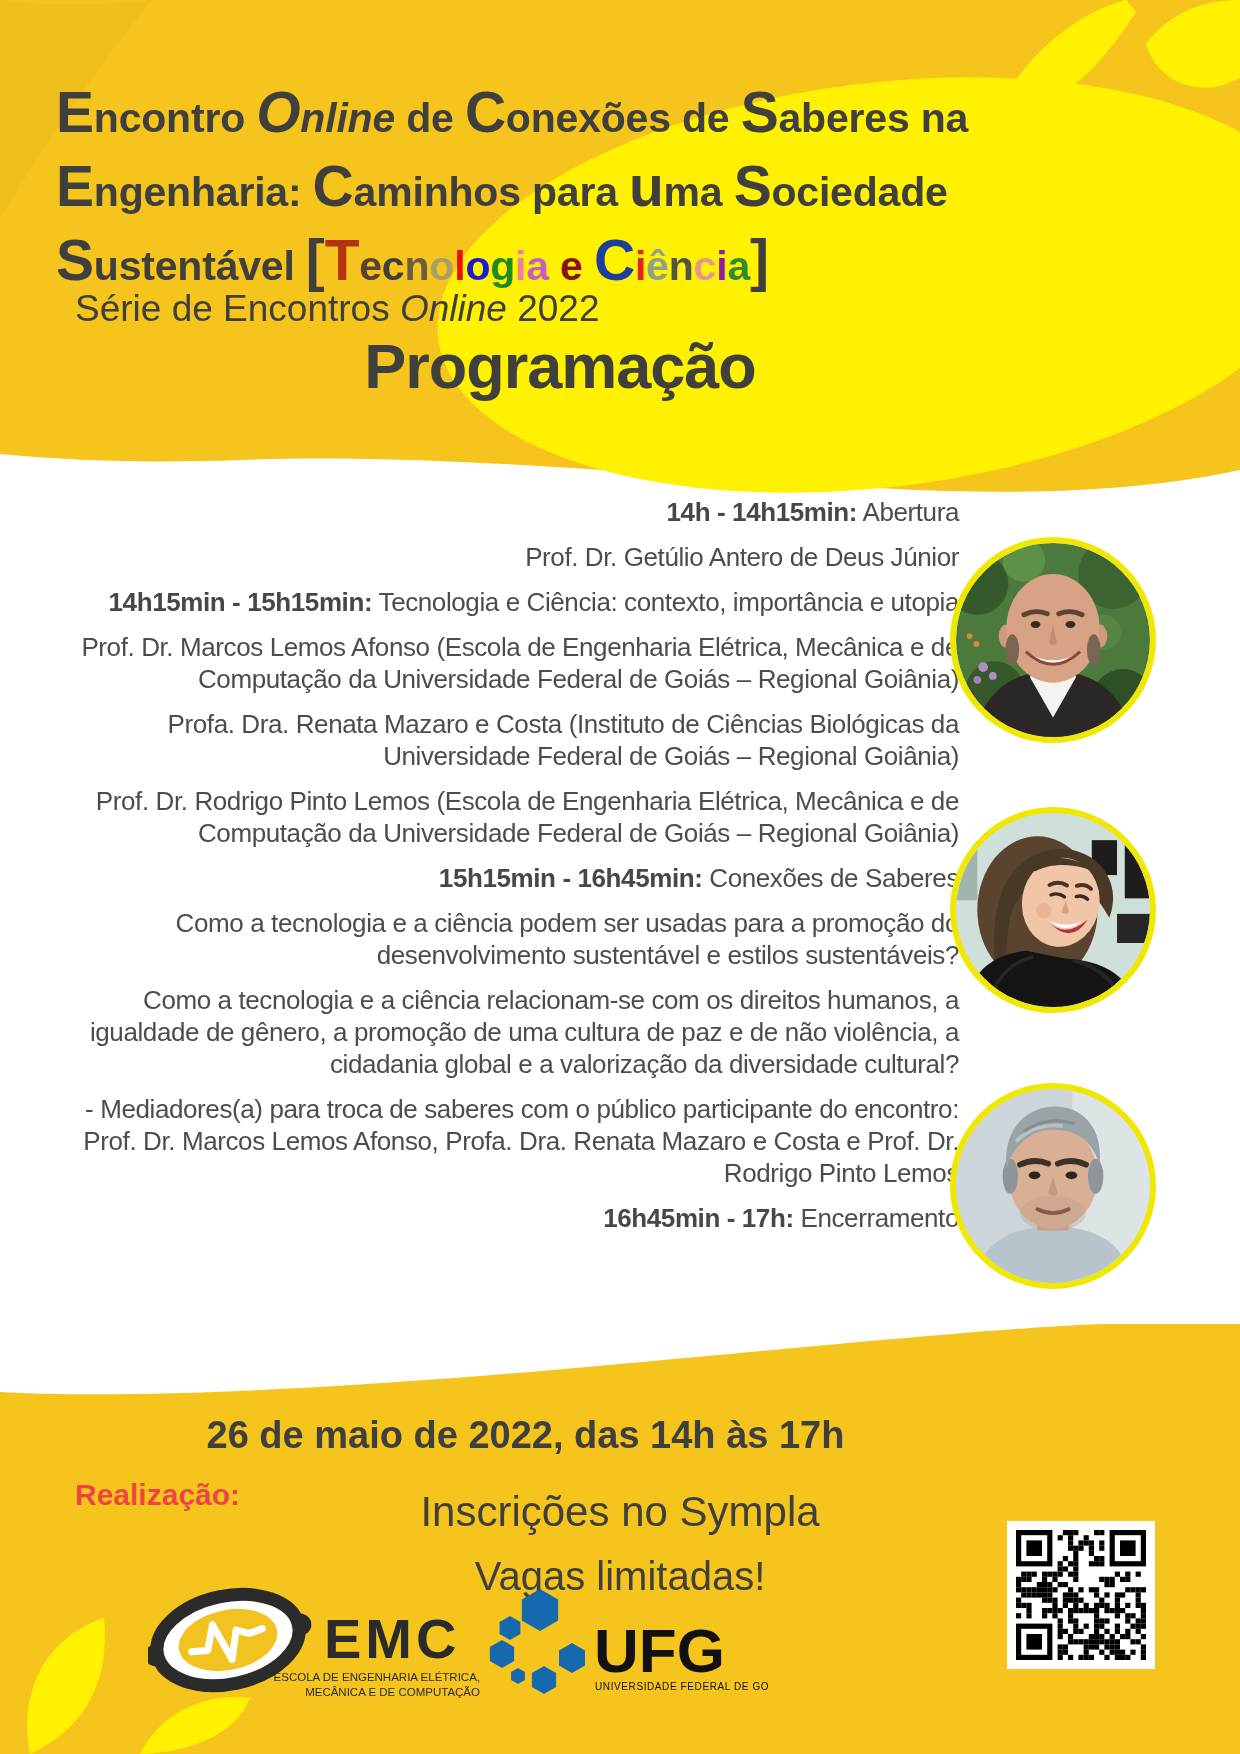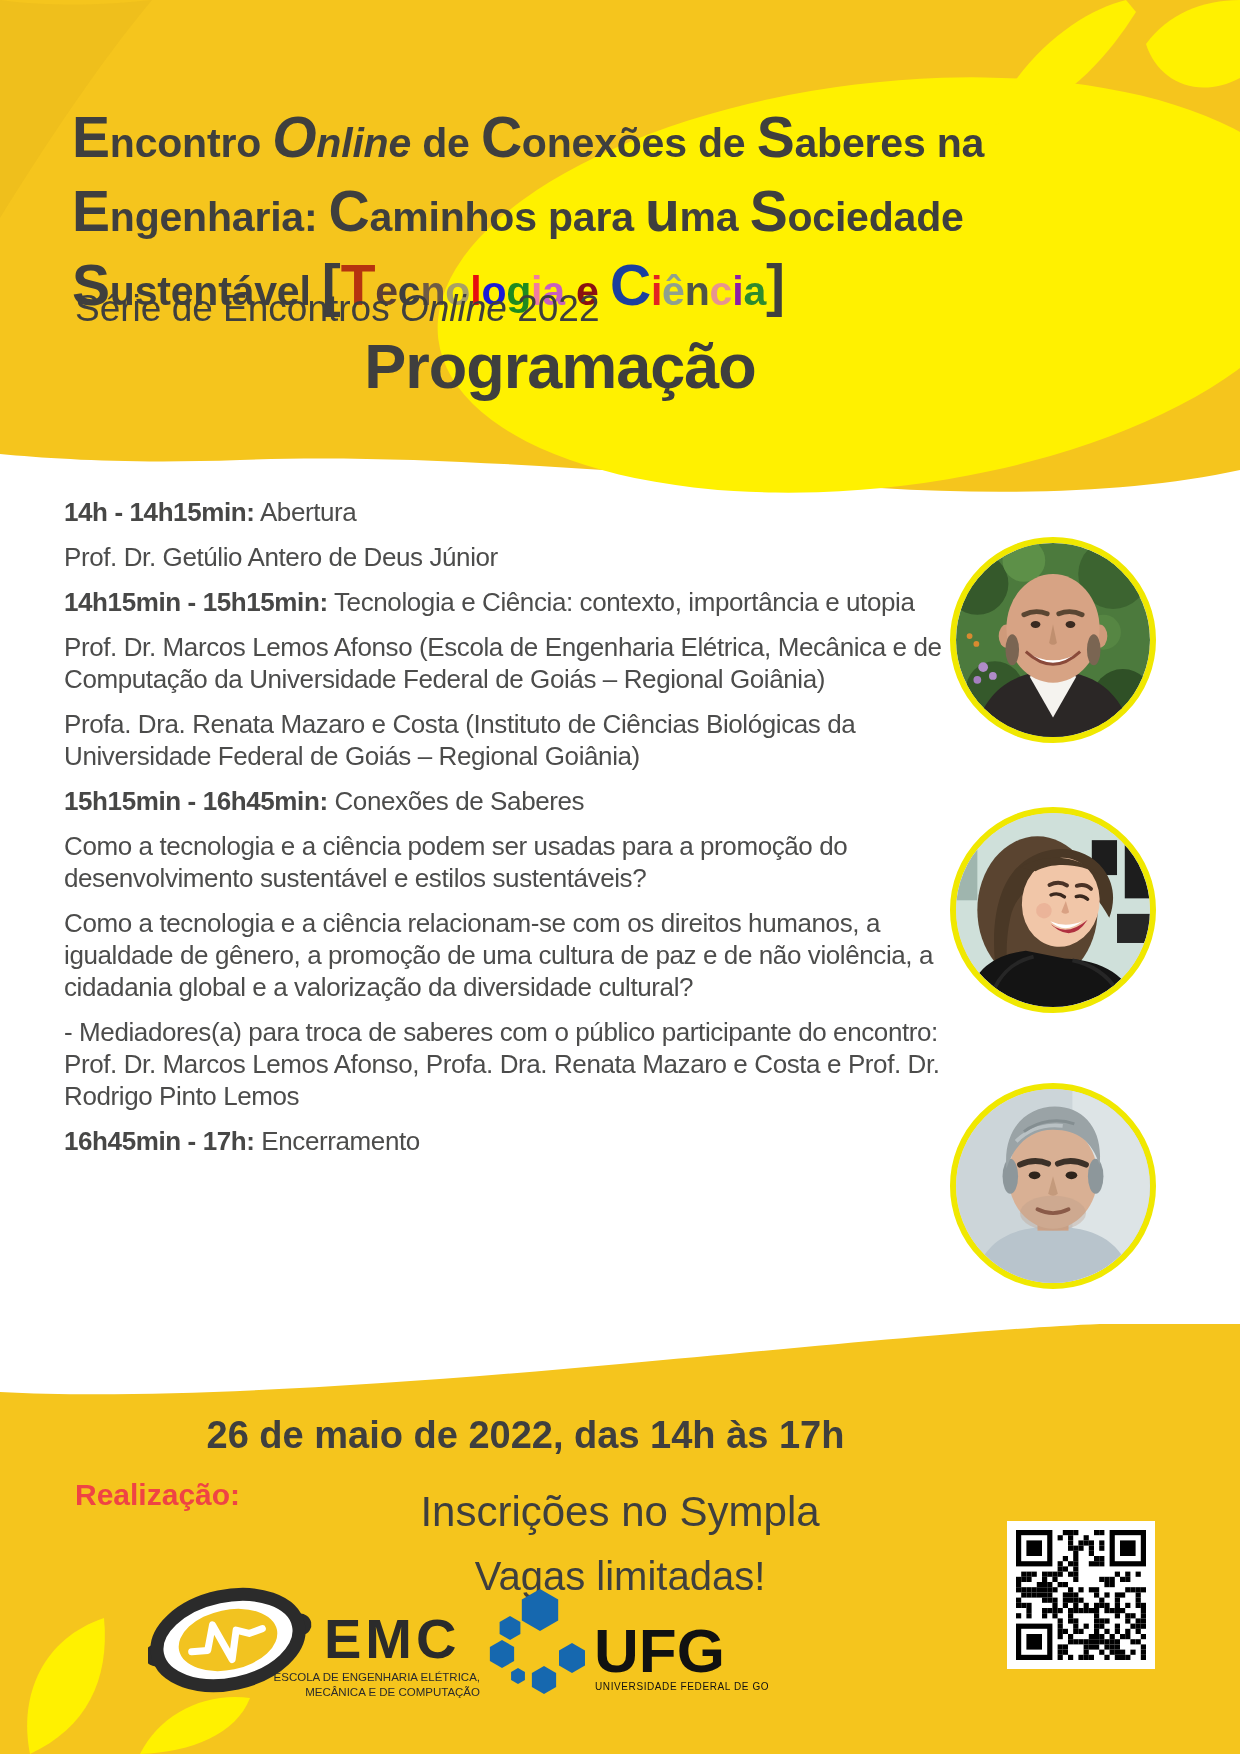--- a/index.html
+++ b/index.html
@@ -6,39 +6,38 @@
   .poster{
     position:relative;width:1240px;height:1754px;margin:0 auto;
     background:#ffffff;overflow:hidden;
     font-family:"Liberation Sans", sans-serif;color:#4c4c4b;
   }
   .abs{position:absolute;}
   svg text{font-family:"Liberation Sans", sans-serif;}
 
   
   .title{
-    left:72px;top:78px;width:1060px;
+    left:56px;top:78px;width:1060px;
     font-size:41px;line-height:68px;font-weight:600;color:#3f3f3e;
     letter-spacing:-0.2px;
-    margin-top:25px;
   }
   .title .cap{font-size:57px;}
   .title .it{font-style:italic;}
   .subtitle{
     left:75px;top:288px;width:900px;
     font-size:37px;color:#3f3f3e;font-weight:500;
   }
   .subtitle .it{font-style:italic;margin-top:48px;}
   .section-heading{
     left:0;top:330px;width:1120px;text-align:center;
     font-size:63px;font-weight:600;color:#3f3f3e;letter-spacing:-1px;
   }
 
   
-  .schedule{left:64px;top:496px;width:880px;}
+  .schedule{left:79px;top:496px;width:880px;text-align:right;}
   .schedule p.sched{
     margin:0 0 13px 0;font-size:26px;line-height:32px;color:#4c4c4b;
     letter-spacing:-0.4px;
   }
   .schedule p.sched strong{font-weight:700;color:#474746;}
 
   
   .photo{
     width:194px;height:194px;border:6px solid #f0e800;border-radius:50%;
     overflow:hidden;background:#ddd;
@@ -77,20 +76,21 @@
   <div class="abs title"><span class="cap">E</span><span>ncontro </span><span class="cap it">O</span><span class="it">nline</span><span> de </span><span class="cap">C</span><span>onexões de </span><span class="cap">S</span><span>aberes na</span><br><span class="cap">E</span><span>ngenharia: </span><span class="cap">C</span><span>aminhos para </span><span class="cap">u</span><span>ma </span><span class="cap">S</span><span>ociedade</span><br><span class="cap">S</span><span>ustentável </span><span class="cap" style="color: rgb(63, 63, 62);">[</span><span class="cap" style="color: rgb(181, 51, 15);">T</span><span style="color: rgb(92, 64, 51);">e</span><span style="color: rgb(63, 63, 62);">c</span><span style="color: rgb(110, 91, 69);">n</span><span style="color: rgb(168, 160, 102);">o</span><span style="color: rgb(230, 15, 15);">l</span><span style="color: rgb(26, 26, 214);">o</span><span style="color: rgb(31, 138, 31);">g</span><span style="color: rgb(240, 124, 160);">i</span><span style="color: rgb(199, 95, 192);">a</span><span style="color: rgb(138, 17, 17);"> e </span><span class="cap" style="color: rgb(27, 63, 158);">C</span><span style="color: rgb(227, 34, 34);">i</span><span style="color: rgb(143, 160, 143);">ê</span><span style="color: rgb(79, 85, 71);">n</span><span style="color: rgb(232, 148, 143);">c</span><span style="color: rgb(140, 31, 168);">i</span><span style="color: rgb(46, 139, 46);">a</span><span class="cap" style="color: rgb(63, 63, 62);">]</span></div>
   <div class="abs subtitle"><span>Série de Encontros </span><span class="it">Online</span><span> 2022</span></div>
   <div class="abs section-heading">Programação</div>
 
   <div class="abs schedule">
       <p class="sched"><strong>14h - 14h15min:</strong> Abertura</p>
       <p class="sched">Prof. Dr. Getúlio Antero de Deus Júnior</p>
       <p class="sched"><strong>14h15min - 15h15min:</strong> Tecnologia e Ciência: contexto, importância e utopia</p>
       <p class="sched">Prof. Dr. Marcos Lemos Afonso (Escola de Engenharia Elétrica, Mecânica e de Computação da Universidade Federal de Goiás – Regional Goiânia)</p>
       <p class="sched">Profa. Dra. Renata Mazaro e Costa (Instituto de Ciências Biológicas da Universidade Federal de Goiás – Regional Goiânia)</p>
+      <p class="sched">Prof. Dr. Rodrigo Pinto Lemos (Escola de Engenharia Elétrica, Mecânica e de Computação da Universidade Federal de Goiás – Regional Goiânia)</p>
       <p class="sched"><strong>15h15min - 16h45min:</strong> Conexões de Saberes</p>
       <p class="sched">Como a tecnologia e a ciência podem ser usadas para a promoção do desenvolvimento sustentável e estilos sustentáveis?</p>
       <p class="sched">Como a tecnologia e a ciência relacionam-se com os direitos humanos, a igualdade de gênero, a promoção de uma cultura de paz e de não violência, a cidadania global e a valorização da diversidade cultural?</p>
       <p class="sched">- Mediadores(a) para troca de saberes com o público participante do encontro: Prof. Dr. Marcos Lemos Afonso, Profa. Dra. Renata Mazaro e Costa e Prof. Dr. Rodrigo Pinto Lemos</p>
       <p class="sched"><strong>16h45min - 17h:</strong> Encerramento</p>
     </div>
 
   <div class="abs photo photo1">
     <svg width="194" height="194" viewBox="0 0 200 200">
       <defs>

